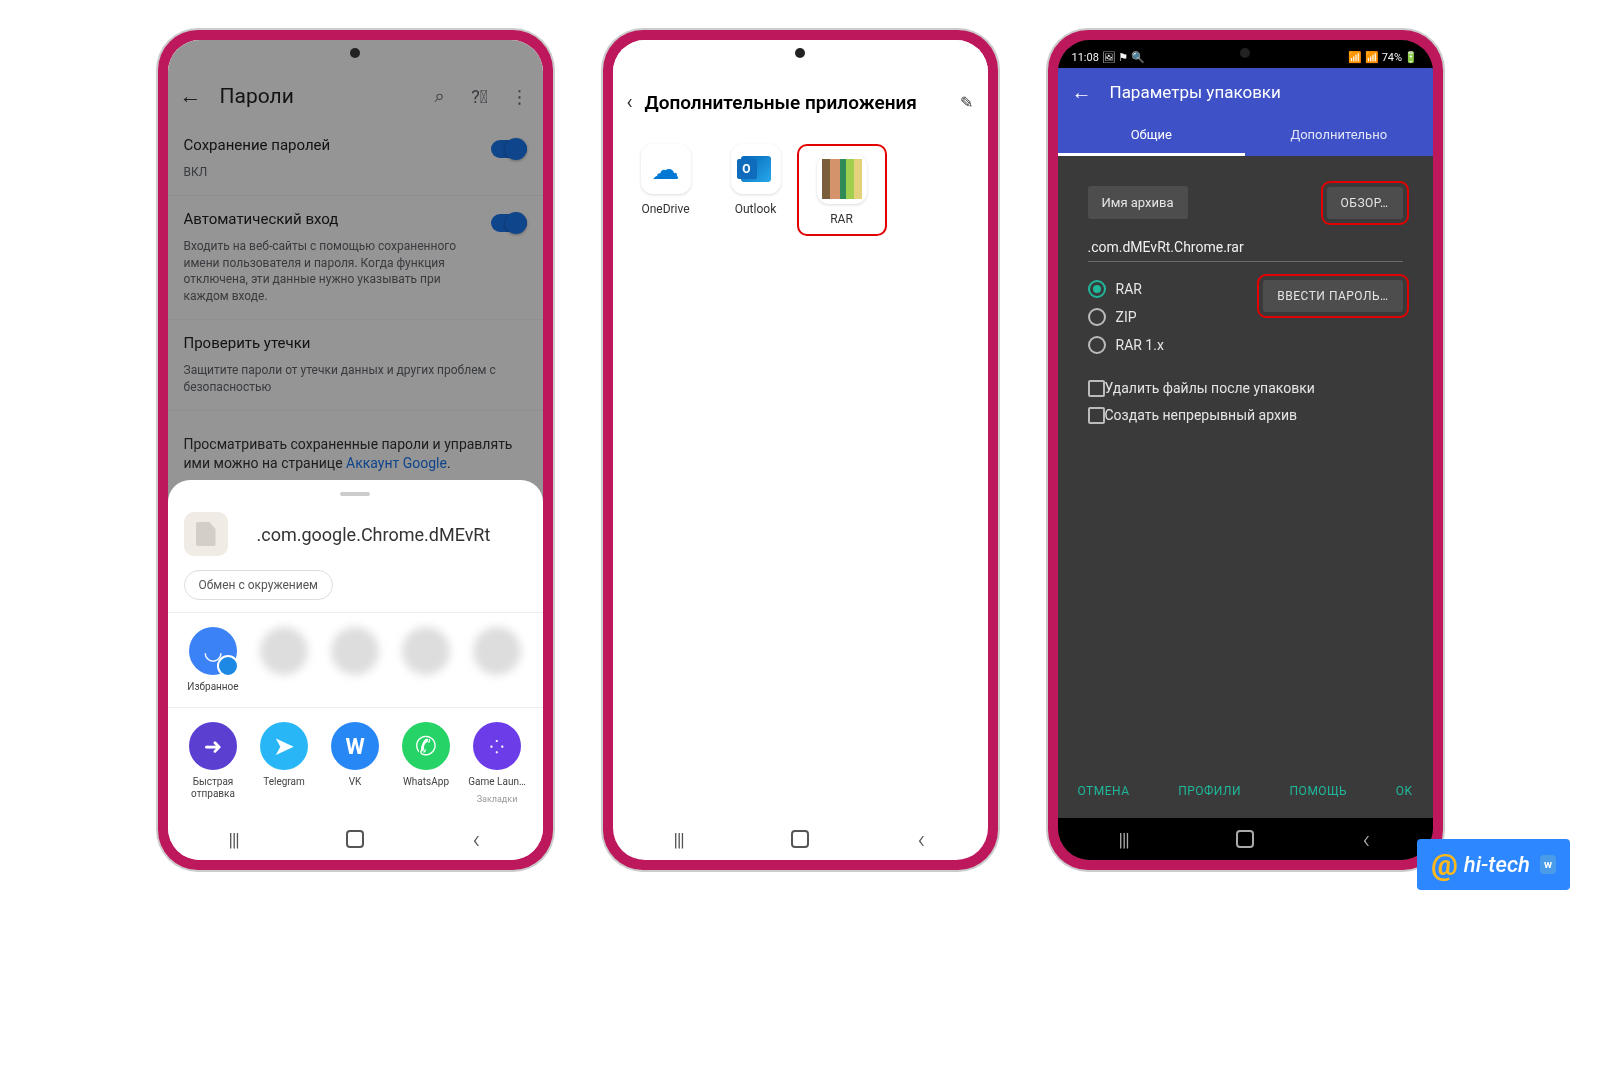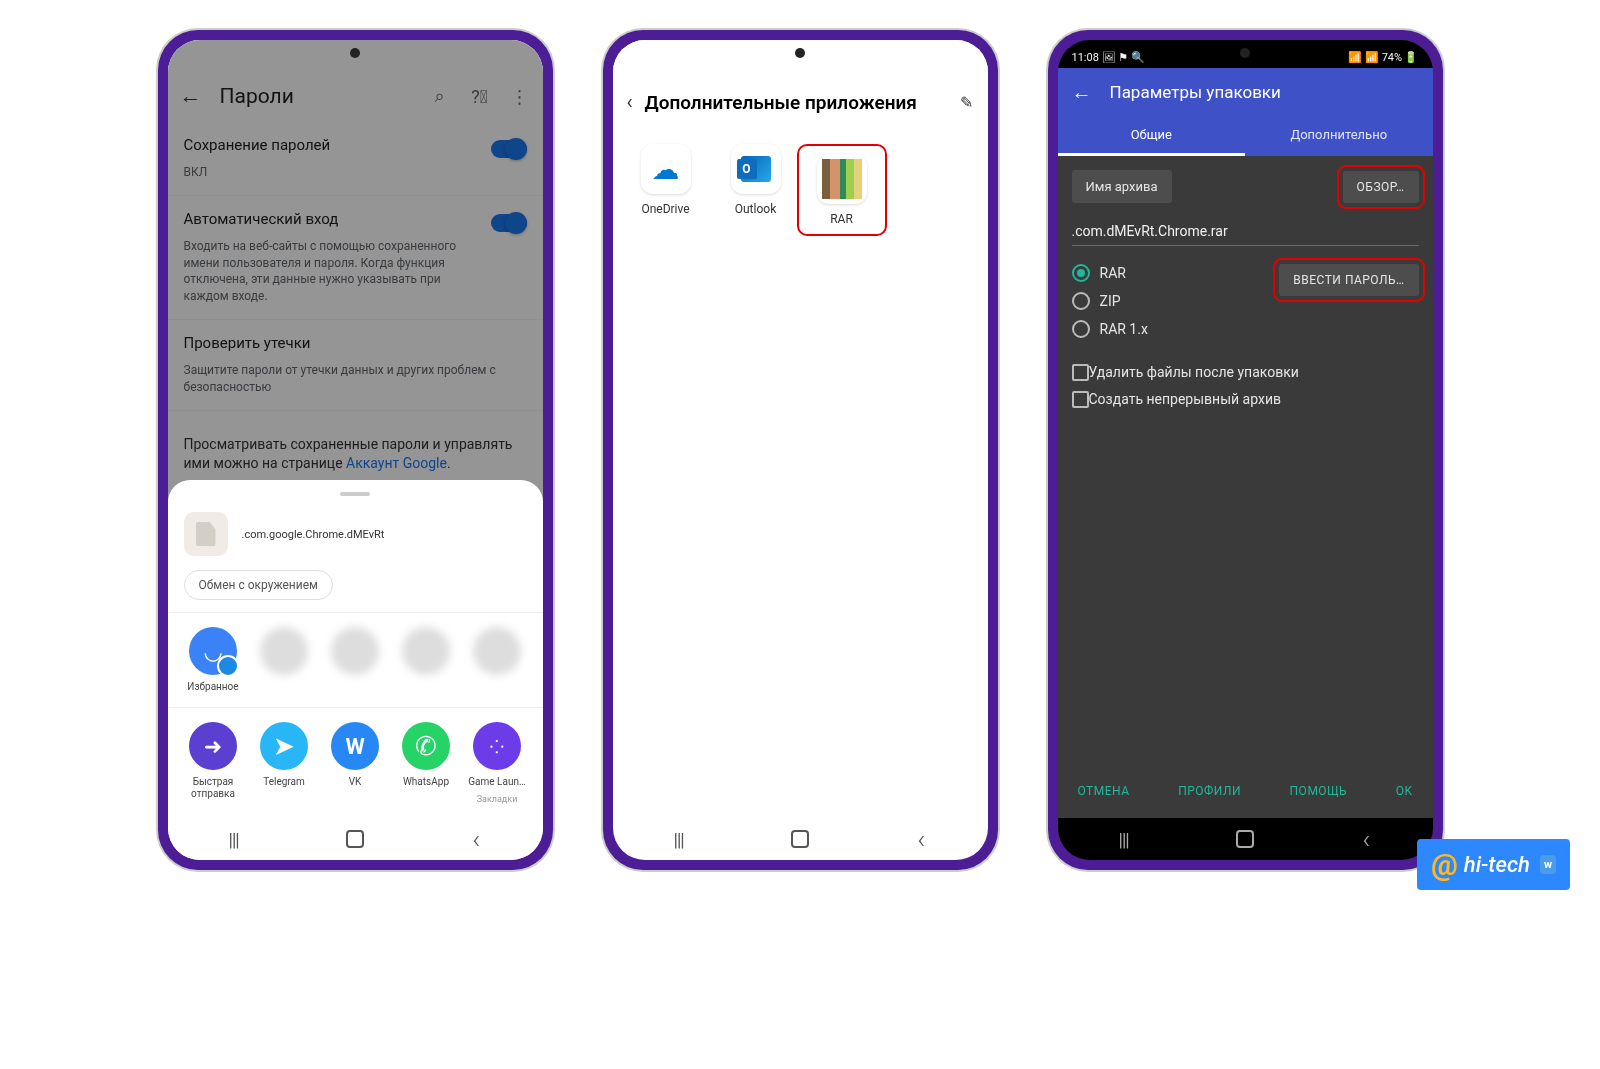--- a/index.html
+++ b/index.html
@@ -1,21 +1,21 @@
 <!DOCTYPE html>
 <html><head>
 <meta charset="utf-8">
 <style>
   * { margin: 0; padding: 0; box-sizing: border-box; font-family: -apple-system, BlinkMacSystemFont, 'Segoe UI', Roboto, sans-serif; }
   body { background: #fff; padding: 30px; display: flex; gap: 50px; justify-content: center; align-items: flex-start; position: relative; }
   
   .phone {
     width: 395px;
     height: 840px;
-    background: #4c1d95;
+    background: #be185d;
     border-radius: 40px;
     padding: 10px;
     position: relative;
     box-shadow: 0 0 0 2px #ccc;
   }
   .phone::before {
     content: '';
     position: absolute;
     top: 18px;
     left: 50%;
@@ -65,21 +65,21 @@
   .p1-sub { font-size: 12px; color: #5f6368; line-height: 1.4; margin-top: 10px; }
   .p1-toggle { width: 36px; height: 18px; background: #1a73e8; border-radius: 10px; position: relative; margin-top: 4px; flex-shrink: 0; margin-left: 12px; }
   .p1-toggle::after { content: ''; position: absolute; right: 0; top: -2px; width: 22px; height: 22px; background: #1a73e8; border-radius: 50%; box-shadow: 0 1px 3px rgba(0,0,0,0.3); }
   .p1-link { color: #1a73e8; font-size: 14px; }
   
   .p1-sheet { position: absolute; bottom: 0; left: 0; right: 0; background: #fff; border-radius: 22px 22px 0 0; z-index: 3; padding-top: 8px; }
   .p1-handle { width: 30px; height: 4px; background: #ccc; border-radius: 2px; margin: 4px auto 10px; }
   .p1-file { display: flex; align-items: center; padding: 6px 16px 14px; gap: 14px; }
   .p1-fileicon { width: 44px; height: 44px; background: #f0ece5; border-radius: 10px; display: flex; align-items: center; justify-content: center; }
   .p1-fileicon::before { content: ''; width: 20px; height: 24px; background: #d4cfc6; border-radius: 2px; clip-path: polygon(0 0, 70% 0, 100% 30%, 100% 100%, 0 100%); }
-  .p1-filename { font-size: 11px; color: #333; }
+  .p1-filename { font-size: 18px; color: #333; margin-left: 15px; }
   .p1-chip { display: inline-block; margin: 0 16px 12px; padding: 7px 14px; border: 1px solid #ddd; border-radius: 18px; font-size: 12px; color: #555; }
   .p1-share-row { display: flex; padding: 14px 10px; border-top: 1px solid #eee; justify-content: space-around; }
   .p1-share-item { display: flex; flex-direction: column; align-items: center; width: 70px; gap: 6px; }
   .p1-share-circle { width: 48px; height: 48px; border-radius: 50%; background: #ddd; position: relative; }
   .p1-share-label { font-size: 10px; color: #444; text-align: center; line-height: 1.2; }
   .p1-share-sub { font-size: 9px; color: #999; }
   .blur { filter: blur(4px); }
   .bookmark-circle { background: #3b82f6; display: flex; align-items: center; justify-content: center; color: #fff; font-size: 22px; }
   .bookmark-circle::after { content: ''; position: absolute; bottom: -2px; right: -2px; width: 18px; height: 18px; background: #1e88e5; border-radius: 50%; border: 2px solid #fff; font-size: 10px; }
   .app-tg { background: #29b6f6; display:flex;align-items:center;justify-content:center;color:#fff;font-size:26px; }
@@ -110,21 +110,21 @@
   
   .p3 .screen { background: #3a3a3a; }
   .p3-status { height: 28px; background: #000; color: #f5f5f5; padding: 6px 14px 0; font-size: 11px; display: flex; justify-content: space-between; align-items: center; }
   .p3-content { flex: 1; background: #3a3a3a; display: flex; flex-direction: column; }
   .p3-appbar { height: 48px; background: #3f51c7; display: flex; align-items: center; padding: 0 14px; gap: 18px; }
   .p3-appbar .back { color: #fff; font-size: 20px; }
   .p3-appbar .title { color: #fff; font-size: 17px; }
   .p3-tabs { height: 40px; background: #3f51c7; display: flex; }
   .p3-tab { flex: 1; display: flex; align-items: center; justify-content: center; color: rgba(255,255,255,0.85); font-size: 13px; border-bottom: 3px solid transparent; }
   .p3-tab.active { color: #fff; border-bottom-color: #fff; }
-  .p3-body { flex: 1; padding: 14px; color: #e5e5e5; font-size: 14px; }
+  .p3-body { flex: 1; padding: 30px; color: #e5e5e5; font-size: 14px; }
   .p3-row1 { display: flex; justify-content: space-between; align-items: center; margin-bottom: 14px; }
   .p3-btn { background: #4d4d4d; color: #e5e5e5; padding: 9px 14px; border-radius: 3px; font-size: 12px; letter-spacing: 0.5px; }
   .p3-btn-hl { outline: 2px solid #e30000; outline-offset: 4px; }
   .p3-label-sm { background: #4d4d4d; padding: 9px 14px; border-radius: 3px; font-size: 13px; }
   .p3-input { padding: 6px 0; border-bottom: 1px solid #6a6a6a; margin-bottom: 18px; font-size: 14px; color: #f0f0f0; }
   .p3-radios { display: flex; flex-direction: column; gap: 10px; margin-bottom: 16px; float: left; }
   .p3-radio { display: flex; align-items: center; gap: 10px; cursor: pointer; }
   .p3-rcircle { width: 18px; height: 18px; border: 2px solid #bbb; border-radius: 50%; position: relative; }
   .p3-rcircle.sel { border-color: #1fb89a; }
   .p3-rcircle.sel::after { content: ''; position: absolute; inset: 3px; background: #1fb89a; border-radius: 50%; }

